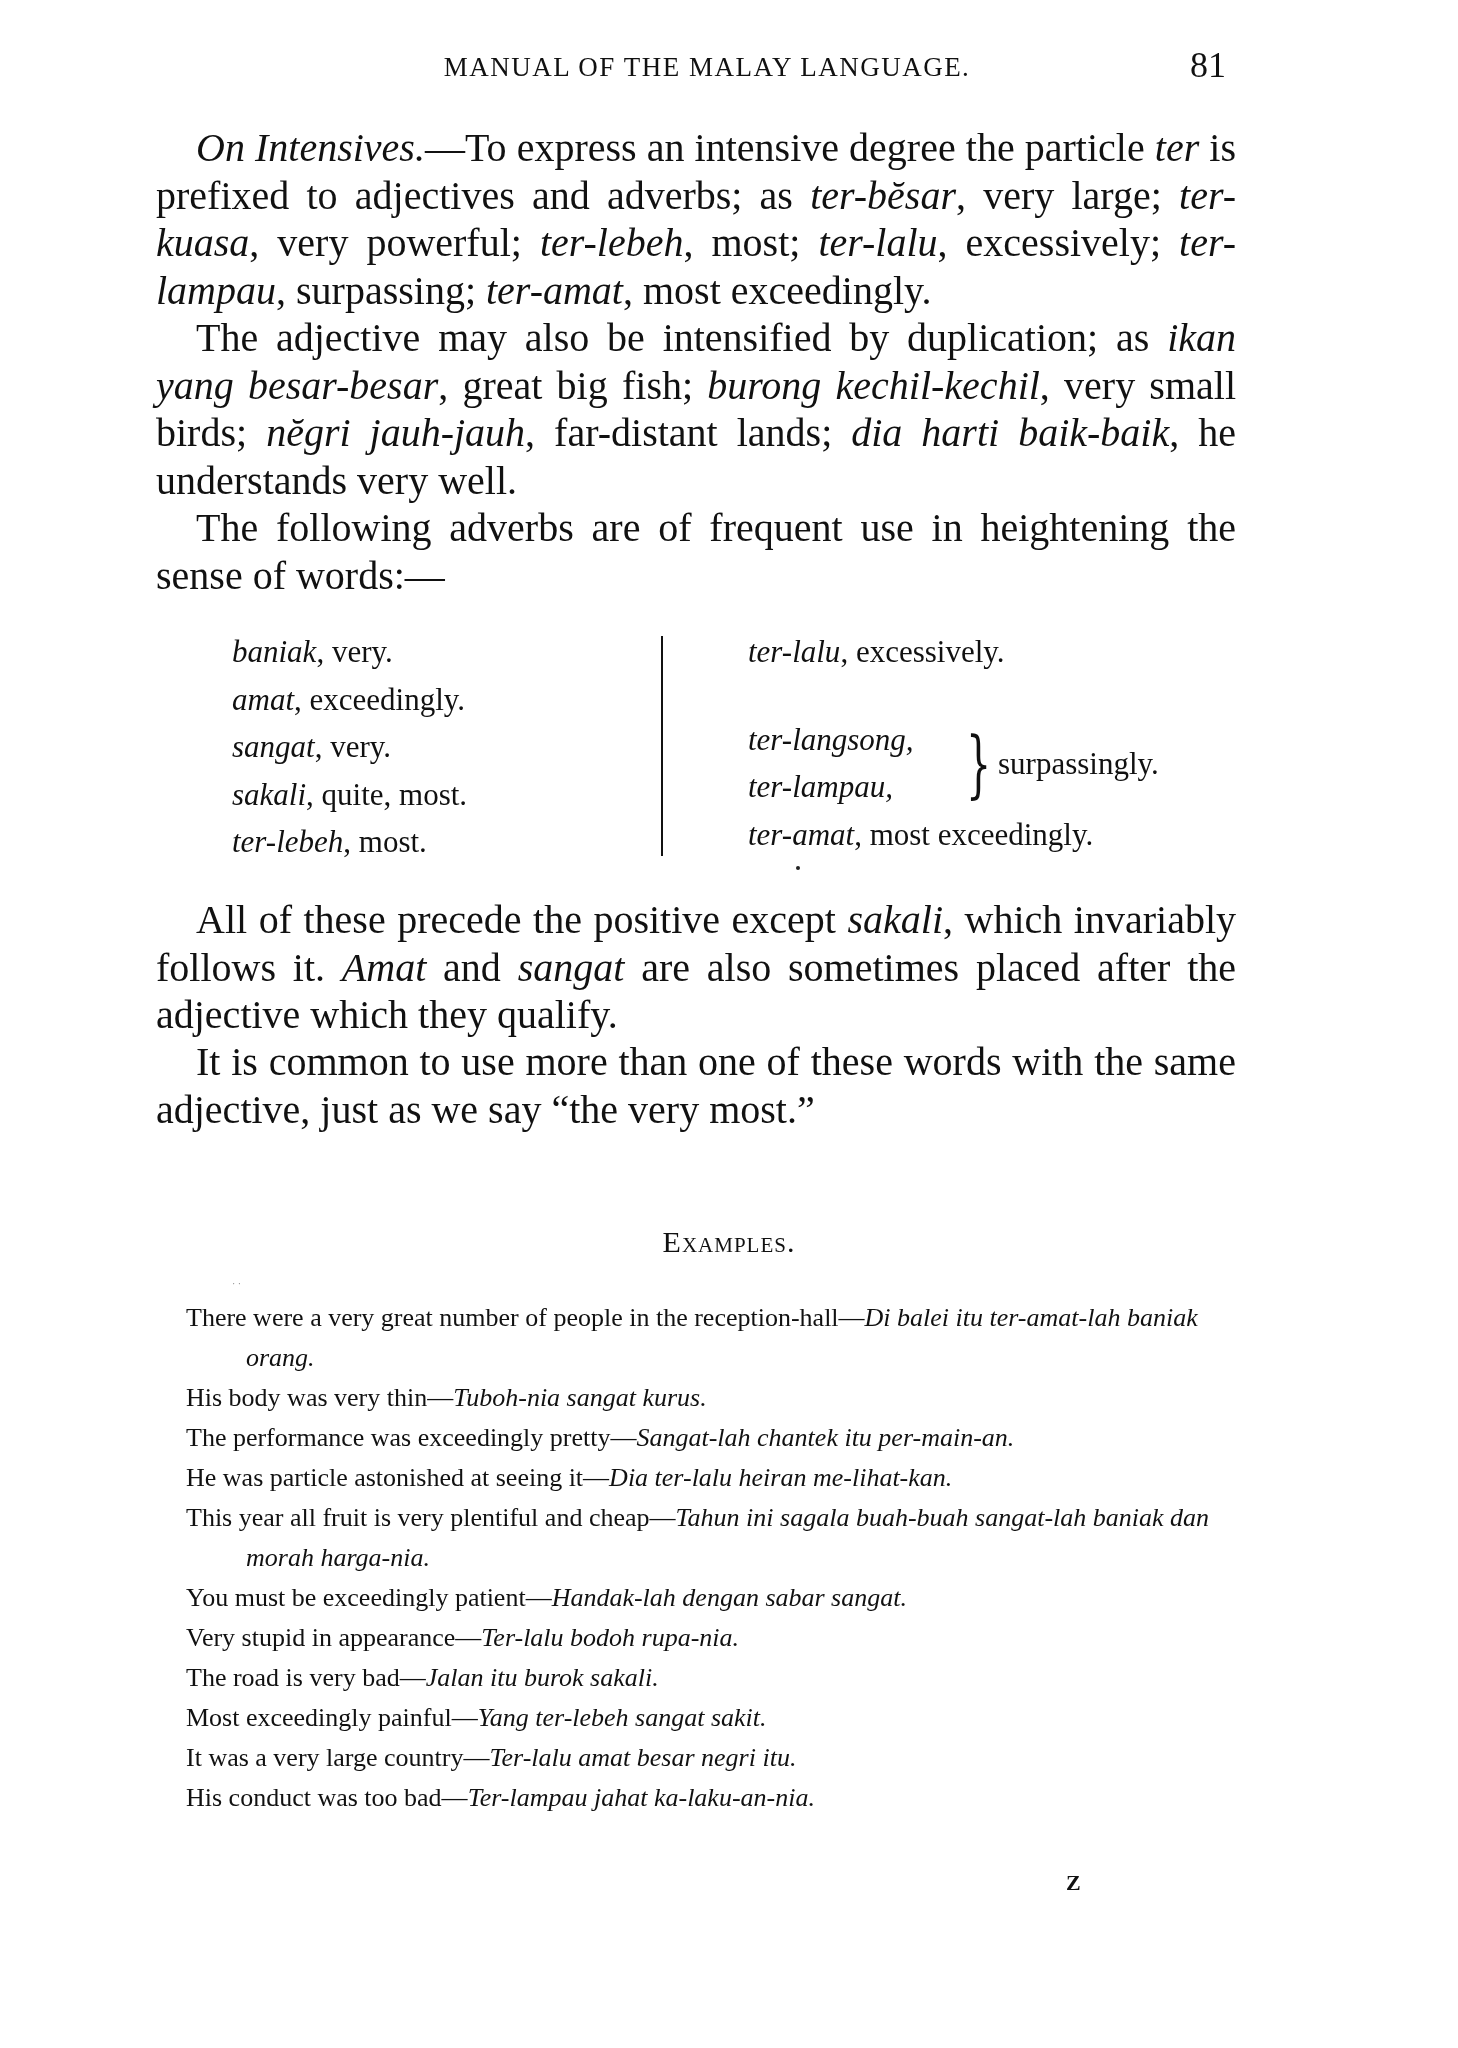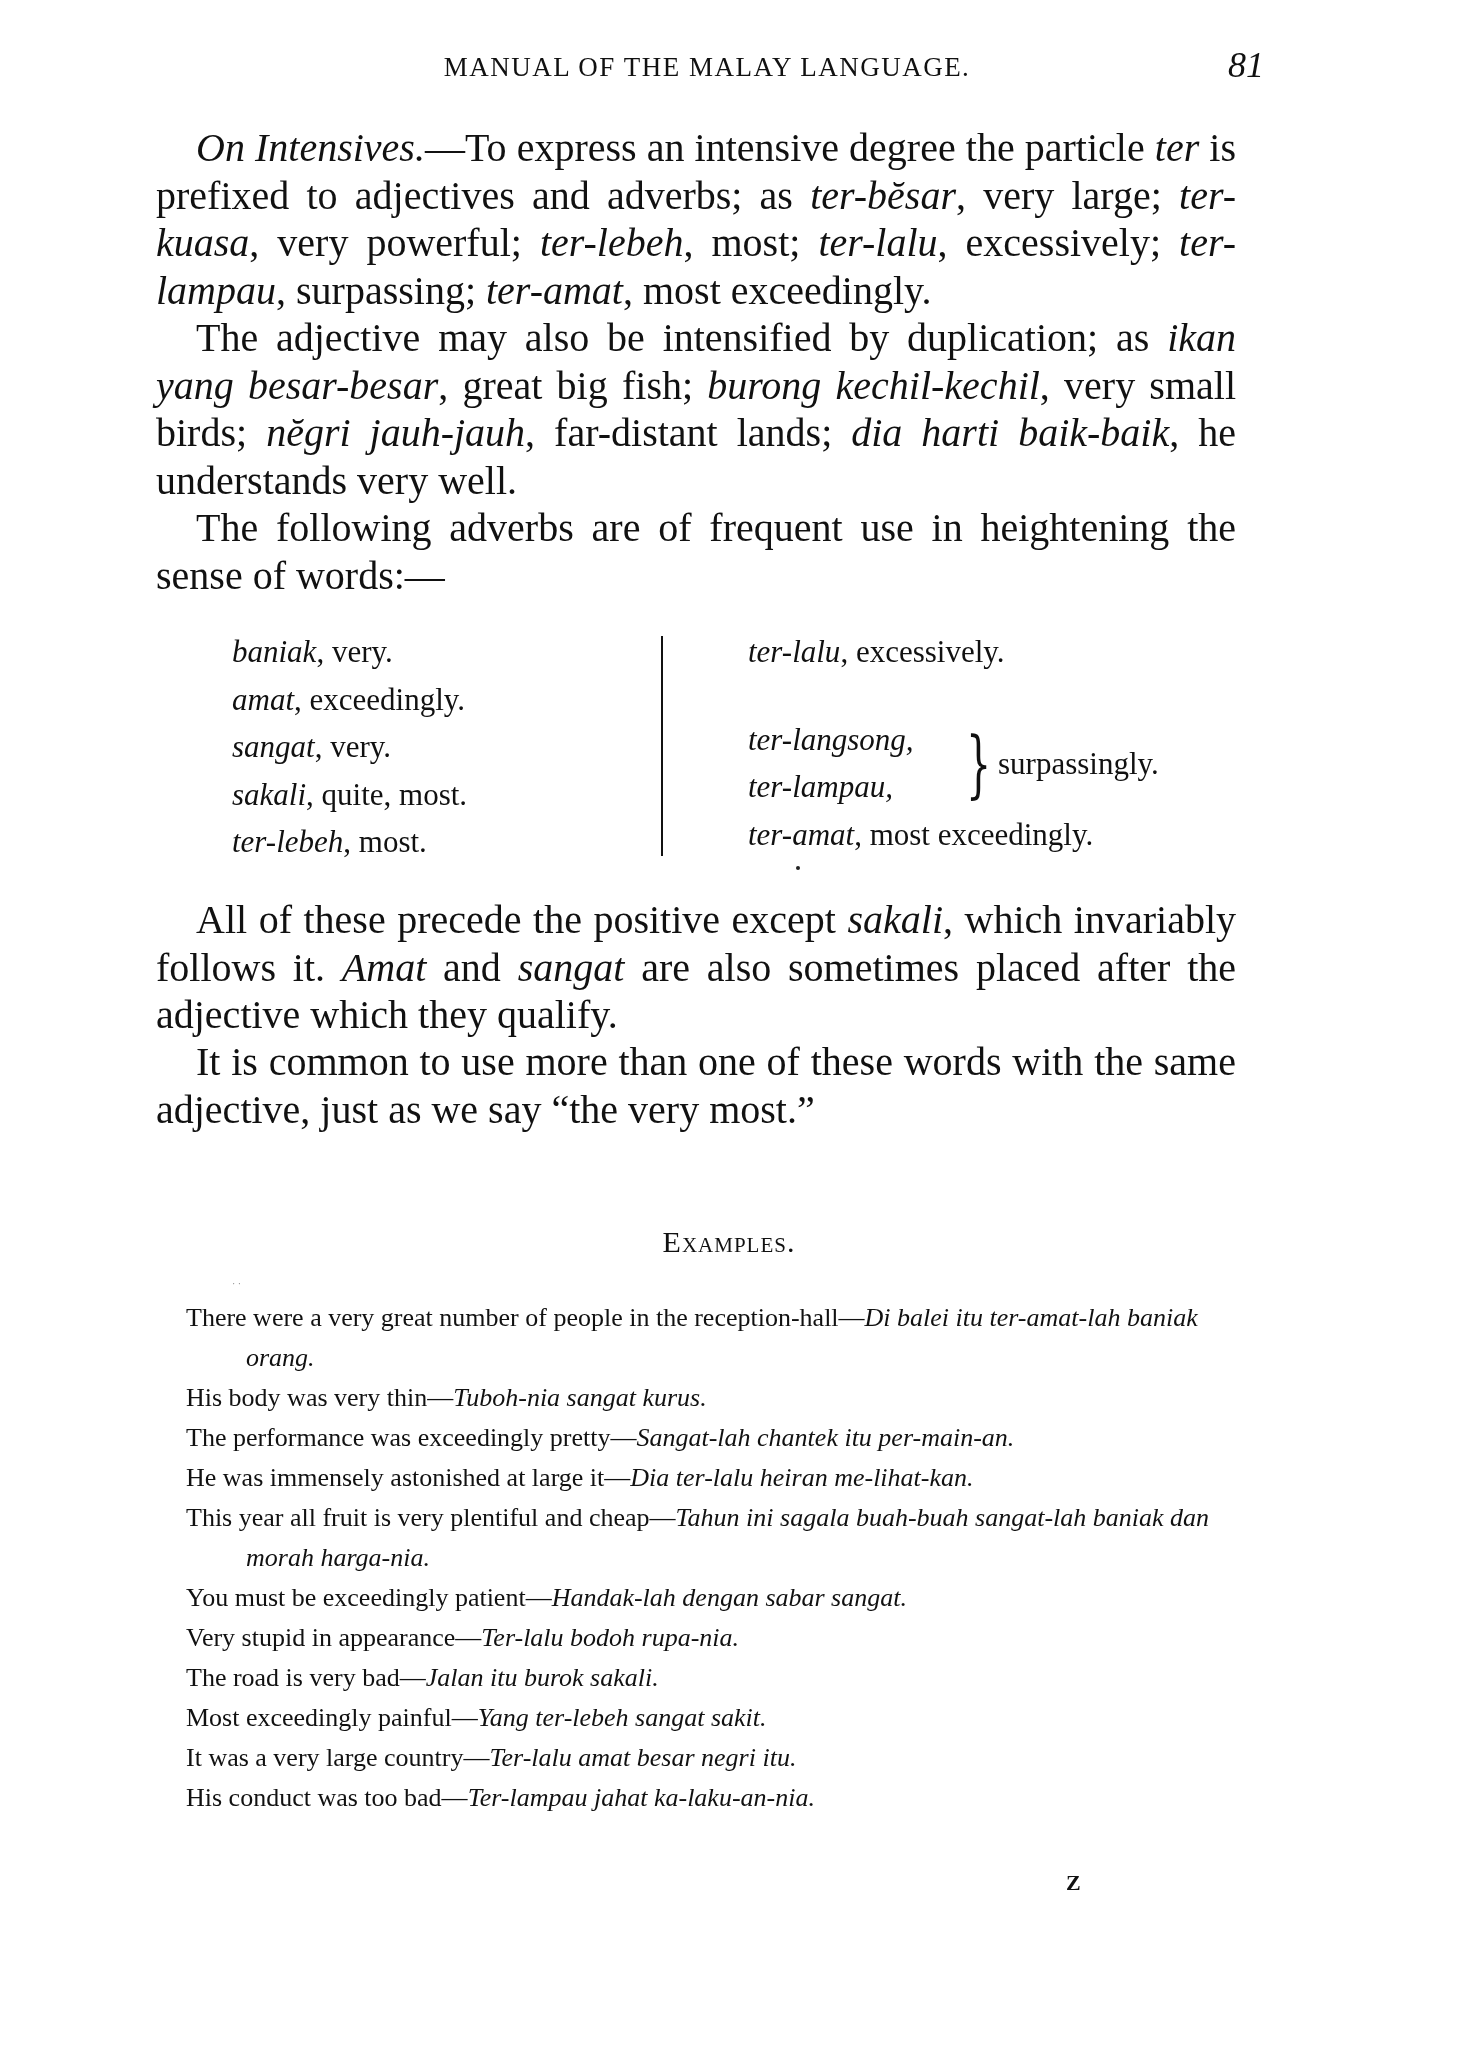--- a/index.html
+++ b/index.html
@@ -6,21 +6,21 @@
     body {
       width: 1458px; height: 2048px; position: relative; overflow: hidden;
       font-family: "Liberation Serif", "DejaVu Serif", serif;
       color: #111111;
     }
     .abs { position: absolute; }
     .header-title {
       left: 0; width: 1414px; top: 52px; text-align: center;
       font-size: 27px; letter-spacing: 1.5px; text-transform: uppercase;
     }
-    .page-number { left: 1228px; top: 44px; font-size: 36px; font-style: italic; }
+    .page-number { left: 1190px; top: 44px; font-size: 36px; }
     .para {
       left: 156px; width: 1080px; font-size: 40px; line-height: 47.5px;
       text-align: justify; text-align-last: left;
     }
     .para .ind { display: inline-block; width: 40px; }
     i { font-style: italic; }
     .col { font-size: 31px; line-height: 47.5px; }
     .col-left { left: 232px; top: 628px; width: 420px; }
     .col-right { left: 748px; top: 628px; width: 520px; }
     .divider { left: 661px; top: 636px; width: 2px; height: 220px; background: #111; }
@@ -92,21 +92,21 @@
   <span class="ind"></span><span><span>It is common to use more than one of these words with the same adjective, just as we say “the very most.”</span></span>
 </div>
 
 <div class="abs section-title">Examples.</div>
 <div class="abs speck">· ·</div>
 
 <div class="abs examples" id="examples-list">
     <div class="example"><span>There were a very great number of people in the reception-hall—</span><i>Di balei itu ter-amat-lah baniak orang.</i></div>
     <div class="example"><span>His body was very thin—</span><i>Tuboh-nia sangat kurus.</i></div>
     <div class="example"><span>The performance was exceedingly pretty—</span><i>Sangat-lah chantek itu per-main-an.</i></div>
-    <div class="example"><span>He was immensely astonished at large it—</span><i>Dia ter-lalu heiran me-lihat-kan.</i></div>
+    <div class="example"><span>He was particle astonished at seeing it—</span><i>Dia ter-lalu heiran me-lihat-kan.</i></div>
     <div class="example"><span>This year all fruit is very plentiful and cheap—</span><i>Tahun ini sagala buah-buah sangat-lah baniak dan morah harga-nia.</i></div>
     <div class="example"><span>You must be exceedingly patient—</span><i>Handak-lah dengan sabar sangat.</i></div>
     <div class="example"><span>Very stupid in appearance—</span><i>Ter-lalu bodoh rupa-nia.</i></div>
     <div class="example"><span>The road is very bad—</span><i>Jalan itu burok sakali.</i></div>
     <div class="example"><span>Most exceedingly painful—</span><i>Yang ter-lebeh sangat sakit.</i></div>
     <div class="example"><span>It was a very large country—</span><i>Ter-lalu amat besar negri itu.</i></div>
     <div class="example"><span>His conduct was too bad—</span><i>Ter-lampau jahat ka-laku-an-nia.</i></div>
   </div>
 
 <div class="abs mark">Z</div>

